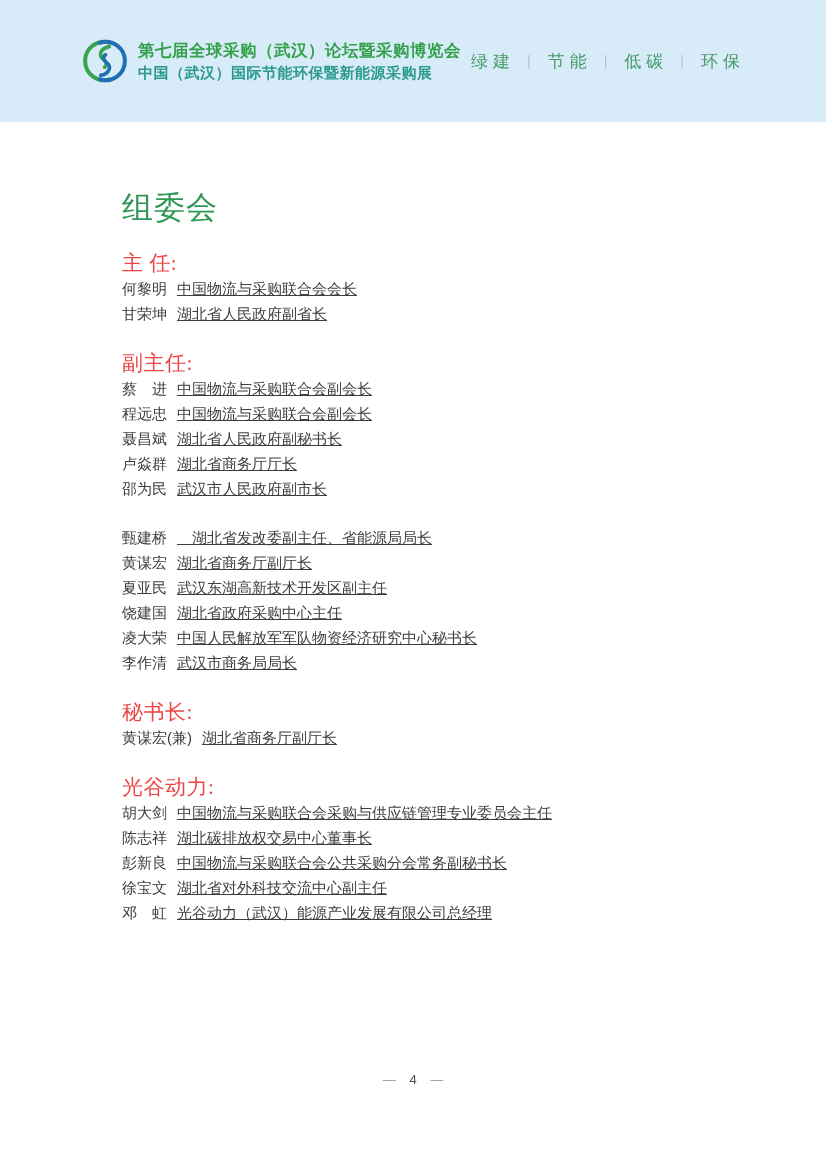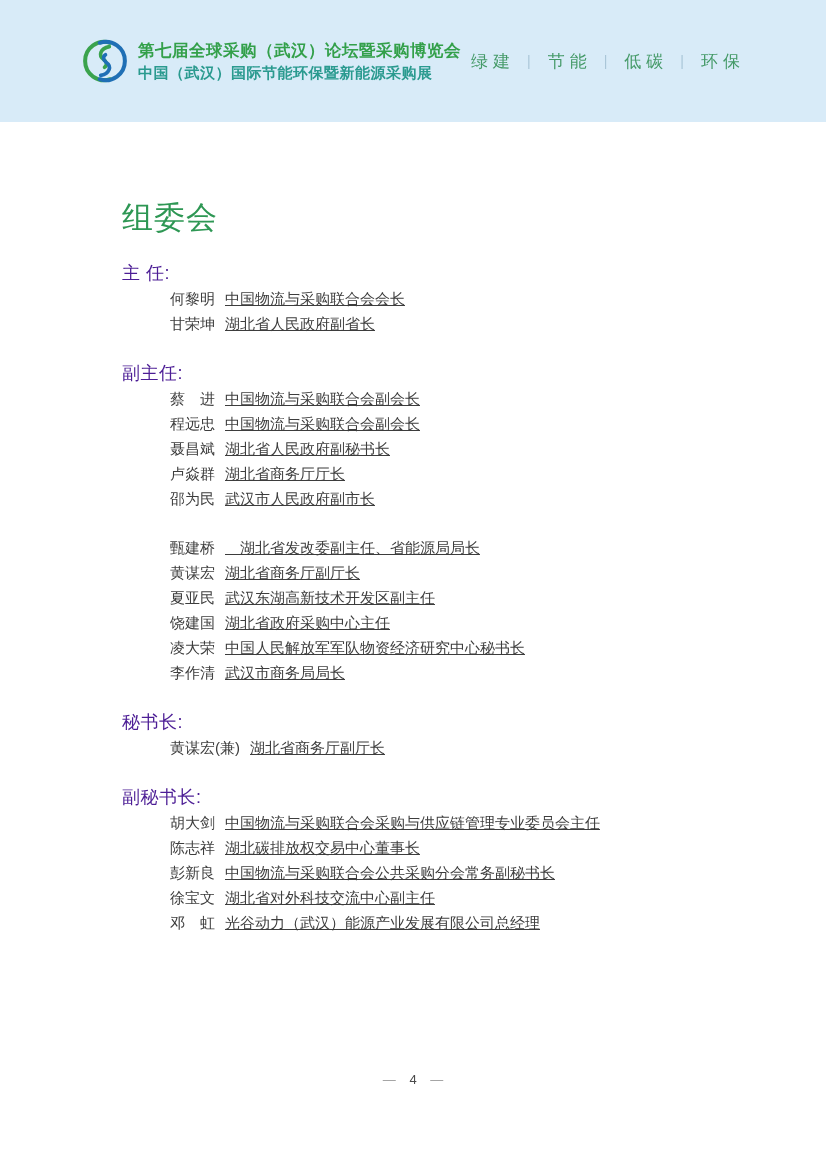--- a/index.html
+++ b/index.html
@@ -29,40 +29,40 @@
   }
   .header-tags {
     margin-left: auto;
     display: flex; align-items: center; gap: 17px;
     font-size: 17px; color: #459a68;
   }
   .tag { letter-spacing: 5px; margin-right: -5px; }
   .tag-sep { color: #aac6d8; font-size: 14px; font-weight: 300; }
   
   .content {
-    position: absolute; top: 136px; left: 0;
+    position: absolute; top: 126px; left: 0;
     width: 758px; padding: 62px 80px 0 122px;
   }
   .page-title {
     font-size: 31px; font-weight: 500; color: #2e9754; letter-spacing: 1px;
     line-height: 40px;
   }
   .section { margin-top: 24px; }
   .section:first-of-type { margin-top: 22px; }
   .section-label {
-    font-size: 18px; color: #4c1d95; font-weight: 500;
-    line-height: 26px; letter-spacing: 0.5px;
+    font-size: 21px; color: #ef4444; font-weight: 500;
+    line-height: 26px; letter-spacing: 0.5px; font-family: Liberation Serif, serif;
   }
   .member-row {
     font-size: 15px; color: #3d3d3d; line-height: 25px;
     display: flex; align-items: baseline;
   }
   .member-name {
     display: inline-block; min-width: 45px; flex: 0 0 auto;
-    margin-right: 10px; white-space: pre; margin-left: 48px;
+    margin-right: 10px; white-space: pre;
   }
   .member-title { white-space: pre; text-decoration: underline; }
   
   .footer {
     position: absolute; top: 1072px; left: 0; width: 826px;
     text-align: center; font-size: 13px; color: #8c8c8c;
   }
   .footer .dash { color: #9a9a9a; letter-spacing: 0; }
   .footer .page-num { color: #4a4a4a; margin: 0 10px; }
 </style>
@@ -181,21 +181,21 @@
     <div class="section-label">秘书长:</div>
     <div>
   <div class="member-row">
     <span class="member-name">黄谋宏(兼)</span>
     <span class="member-title">湖北省商务厅副厅长</span>
   </div>
 </div>
   </div>
 
   <div class="section">
-    <div class="section-label">副秘书长:</div>
+    <div class="section-label">光谷动力:</div>
     <div>
   <div class="member-row">
     <span class="member-name">胡大剑</span>
     <span class="member-title">中国物流与采购联合会采购与供应链管理专业委员会主任</span>
   </div>
 
 
   <div class="member-row">
     <span class="member-name">陈志祥</span>
     <span class="member-title">湖北碳排放权交易中心董事长</span>

